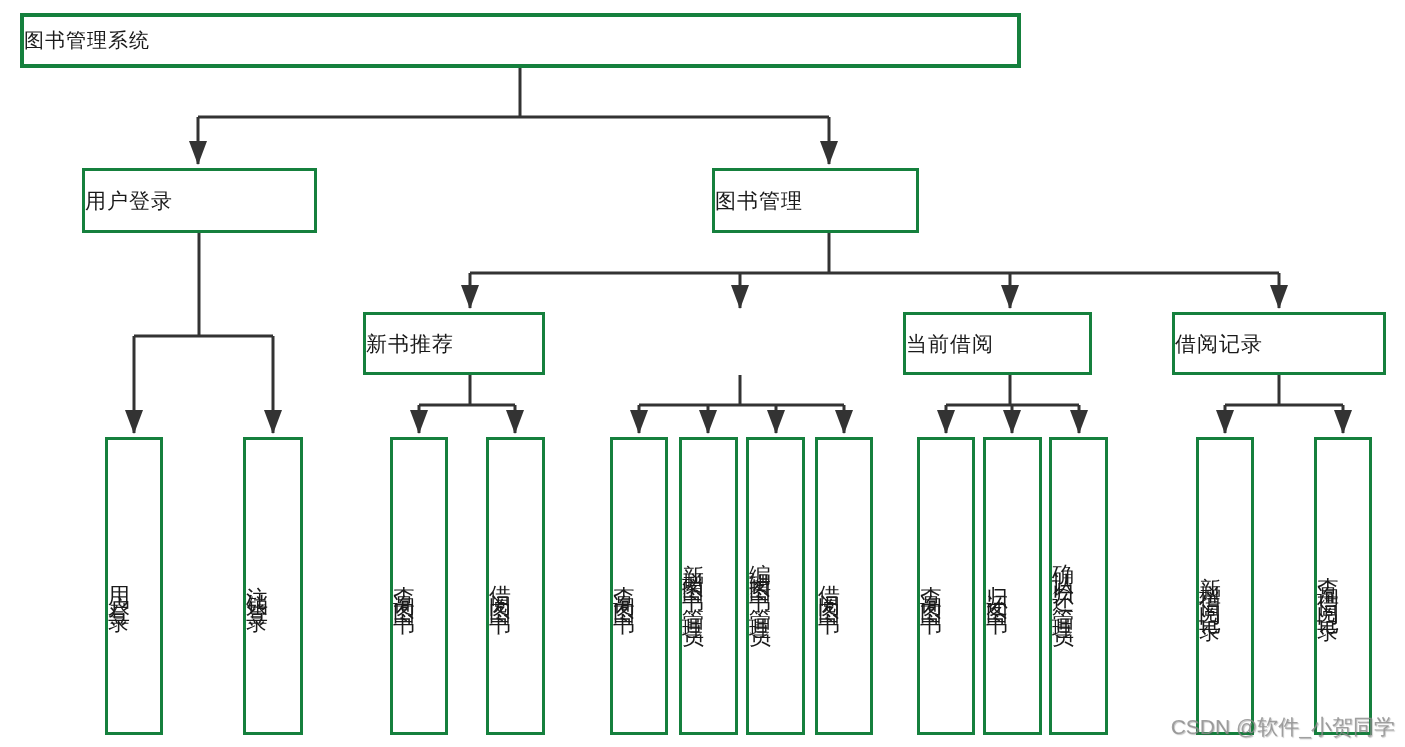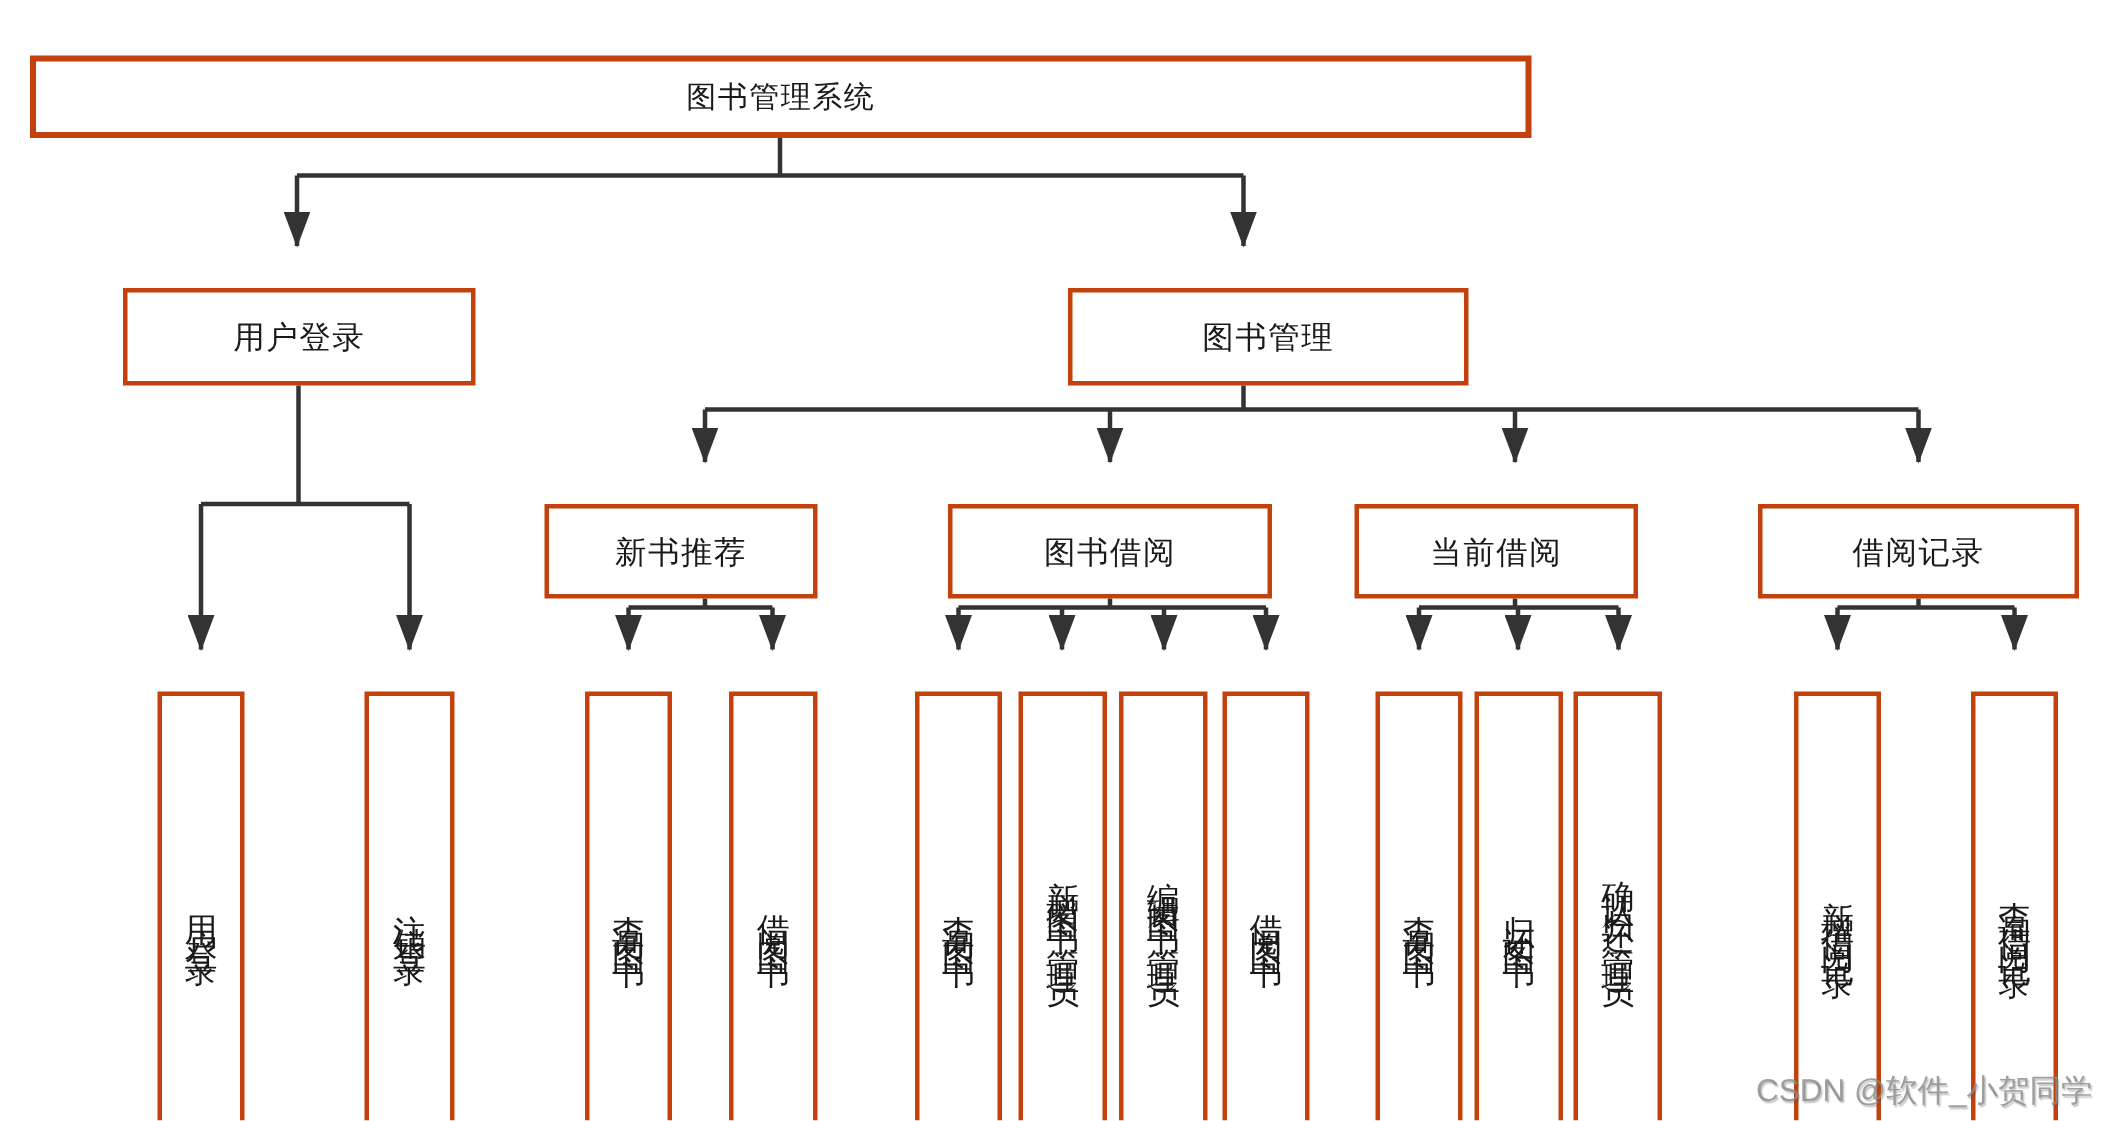--- a/index.html
+++ b/index.html
@@ -14,27 +14,26 @@
   }
   .connectors {
     position: absolute;
     left: 0; top: 0;
     width: 1405px; height: 747px;
     z-index: 1;
   }
   .node {
     position: absolute;
     background: #ffffff;
-    border: 3px solid #c2410c;
+    border: 3px solid #15803d;
     display: flex;
     align-items: center;
-    justify-content: center;
+    justify-content: flex-start;
     box-sizing: border-box;
     z-index: 2;
-    margin-top: 24px;
   }
   .node.root { border-width: 4px; }
   .hlabel {
     font-size: 21px;
     letter-spacing: 1px;
     white-space: nowrap;
   }
   .root .hlabel { font-size: 20px; }
   .vtext {
     writing-mode: vertical-rl;
@@ -111,29 +110,26 @@
     </g>
   </svg>
 
   <div class="node root" style="left:20px; top:13px; width:1001px; height:55px;">
     <span class="hlabel">图书管理系统</span>
   </div>
 
   <div class="node" style="left:82px; top:168px; width:235px; height:65px;">
     <span class="hlabel">用户登录</span>
   </div>
-  <div class="node" style="left:712px; top:168px; width:267px; height:65px;">
+  <div class="node" style="left:712px; top:168px; width:207px; height:65px;">
     <span class="hlabel">图书管理</span>
   </div>
 
   <div class="node" style="left:363px; top:312px; width:182px; height:63px;">
     <span class="hlabel">新书推荐</span>
-  </div>
-  <div class="node" style="left:632px; top:312px; width:216px; height:63px;">
-    <span class="hlabel">图书借阅</span>
   </div>
   <div class="node" style="left:903px; top:312px; width:189px; height:63px;">
     <span class="hlabel">当前借阅</span>
   </div>
   <div class="node" style="left:1172px; top:312px; width:214px; height:63px;">
     <span class="hlabel">借阅记录</span>
   </div>
 
   <div class="node" style="left:105px; top:437px; width:58px; height:298px;">
     <span class="vtext">用户登录</span>

